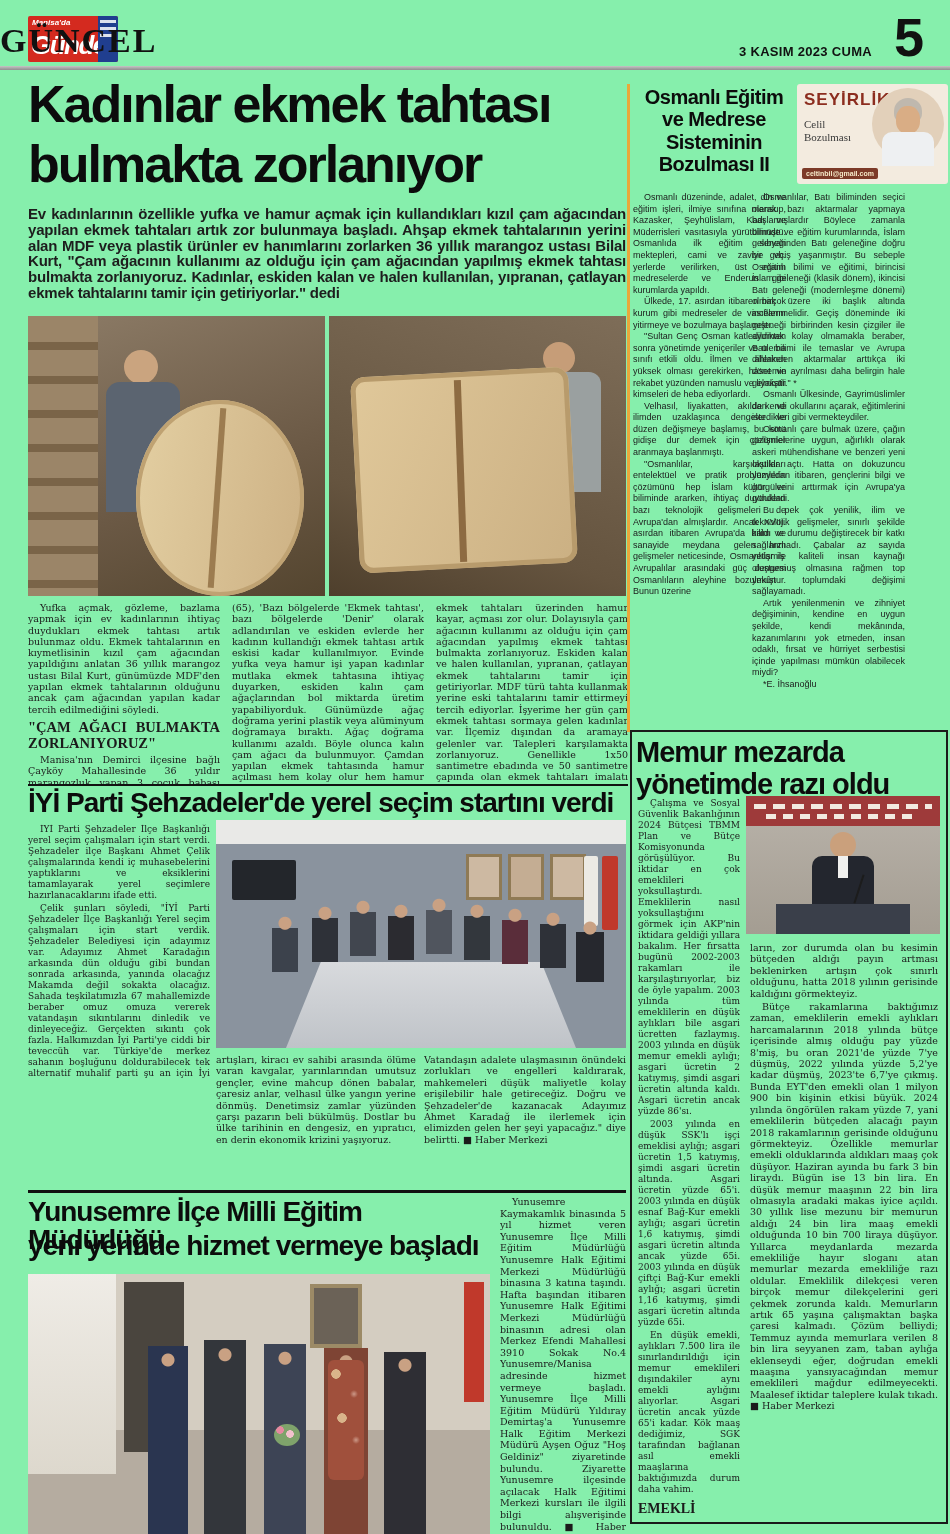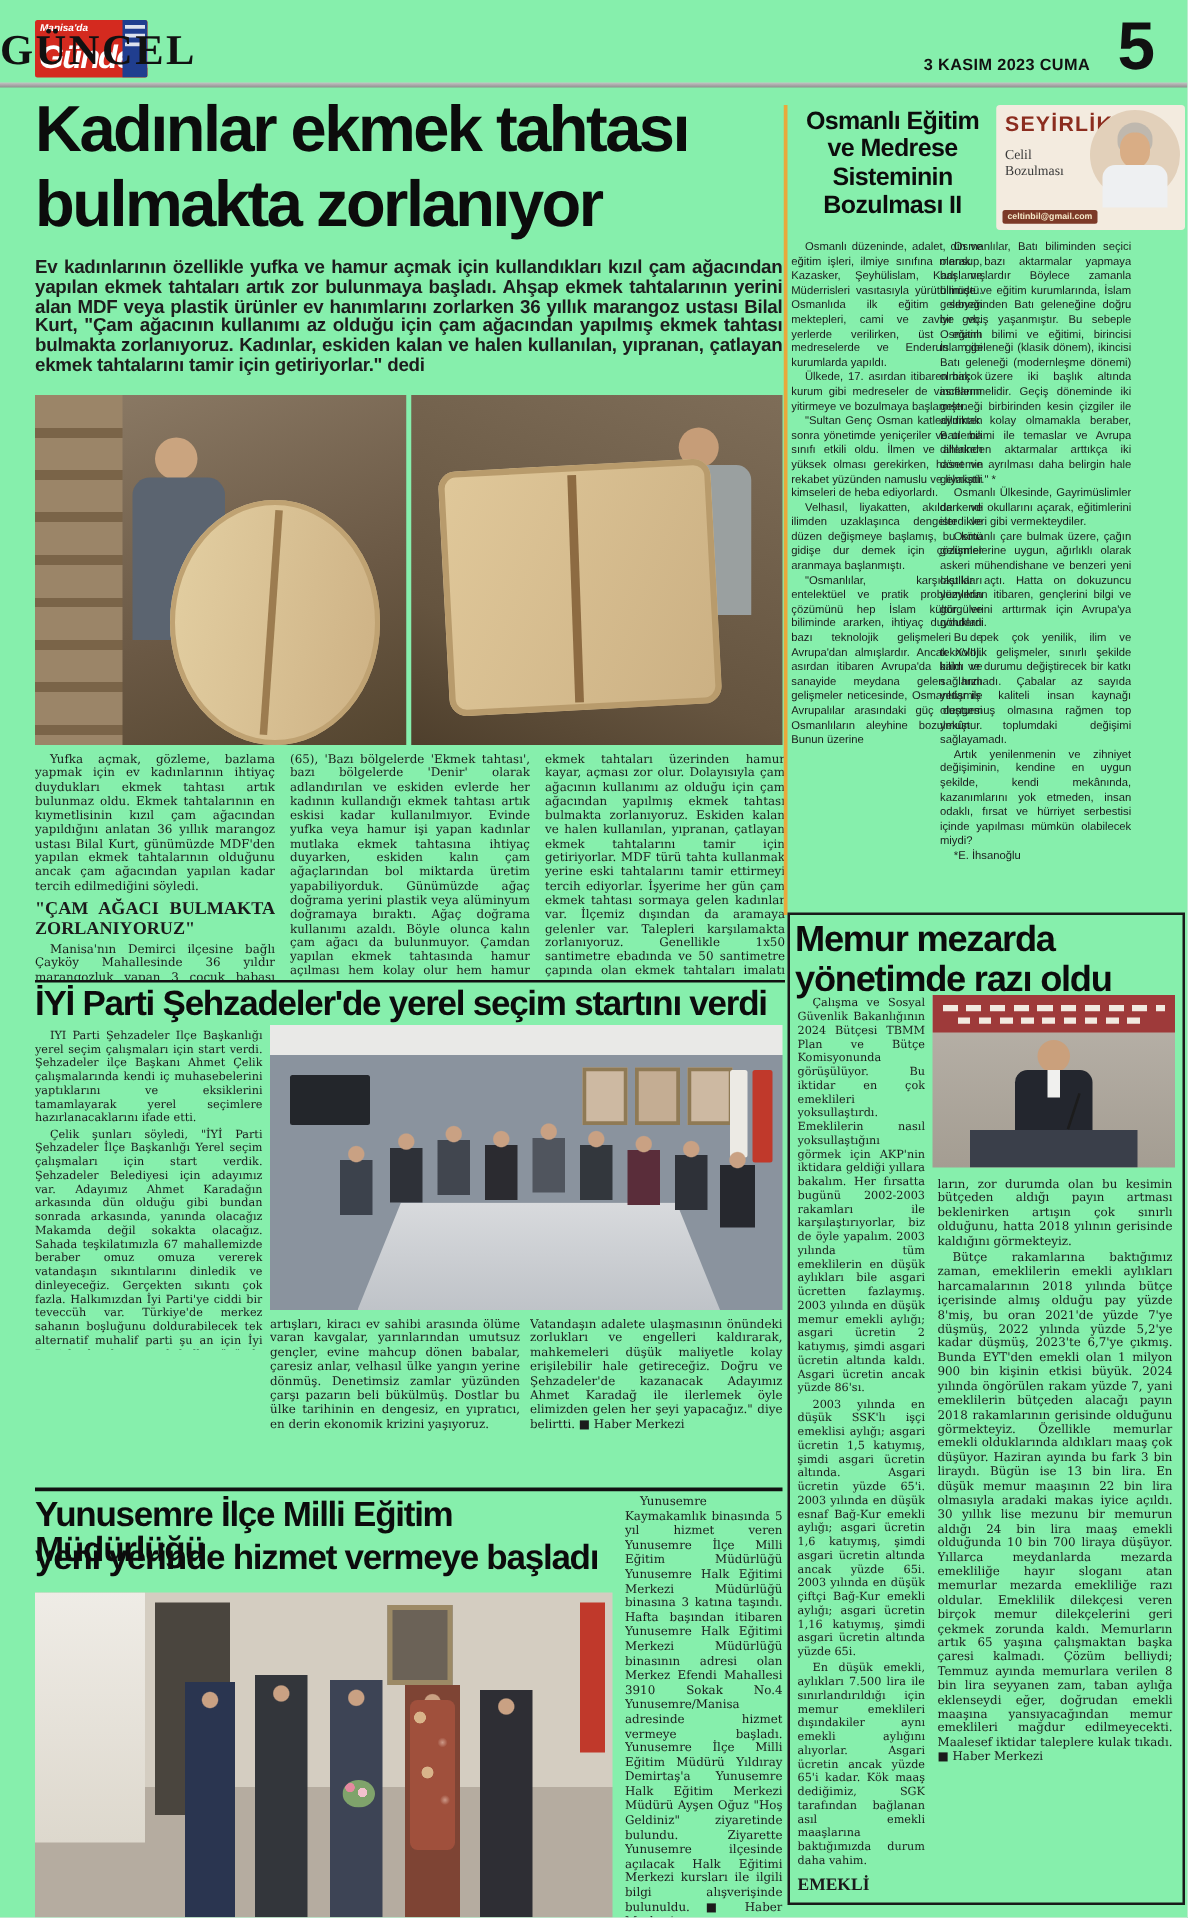--- a/index.html
+++ b/index.html
@@ -112,21 +112,21 @@
     <div class="person" style="left:248px;top:84px;width:26px;height:56px;--suit:#33373d;"></div>
     <div class="person" style="left:286px;top:88px;width:26px;height:56px;--suit:#5a2d3a;"></div>
     <div class="person" style="left:324px;top:92px;width:26px;height:56px;--suit:#2e3138;"></div>
     <div class="person" style="left:56px;top:96px;width:26px;height:56px;--suit:#3c424c;"></div>
     <div class="person" style="left:360px;top:100px;width:28px;height:62px;--suit:#26282e;"></div>
   </div>
   <div class="abs serifcol" style="left:216px;top:1054px;width:200px;height:132px;font-size:9.5px;line-height:11.4px;">
     <p class="noind">artışları, kiracı ev sahibi arasında ölüme varan kavgalar, yarınlarından umutsuz gençler, evine mahcup dönen babalar, çaresiz anlar, velhasıl ülke yangın yerine dönmüş. Denetimsiz zamlar yüzünden çarşı pazarın beli bükülmüş. Dostlar bu ülke tarihinin en dengesiz, en yıpratıcı, en derin ekonomik krizini yaşıyoruz.</p>
   </div>
   <div class="abs serifcol" style="left:424px;top:1054px;width:202px;height:132px;font-size:9.5px;line-height:11.4px;">
-    <p class="noind">Vatandaşın adalete ulaşmasının önündeki zorlukları ve engelleri kaldırarak, mahkemeleri düşük maliyetle kolay erişilebilir hale getireceğiz. Doğru ve Şehzadeler'de kazanacak Adayımız Ahmet Karadağ ile ilerlemek öyle elimizden gelen her şeyi yapacağız." diye belirtti. ■ Haber Merkezi</p>
+    <p class="noind">Vatandaşın adalete ulaşmasının önündeki zorlukları ve engelleri kaldırarak, mahkemeleri düşük maliyetle kolay erişilebilir hale getireceğiz. Doğru ve Şehzadeler'de kazanacak Adayımız Ahmet Karadağ ile ilerlemek için elimizden gelen her şeyi yapacağız." diye belirtti. ■ Haber Merkezi</p>
   </div>
 
   <div class="abs rule" style="left:28px;top:1190px;width:598px;height:3px;"></div>
   <div class="abs h-black" style="left:28px;top:1198px;width:470px;font-size:28px;letter-spacing:-1px;">Yunusemre İlçe Milli Eğitim Müdürlüğü</div>
   <div class="abs h-black" style="left:28px;top:1232px;width:470px;font-size:28px;letter-spacing:-1px;">yeni yerinde hizmet vermeye başladı</div>
 
   <div class="photo" style="left:28px;top:1274px;width:462px;height:260px;background:linear-gradient(#d4cdc1 0 60%,#b5aca0 60%);">
     <div class="abs" style="left:0;top:0;width:88px;height:200px;background:linear-gradient(#efece6,#ddd8cd);"></div>
     <div class="abs" style="left:96px;top:8px;width:60px;height:170px;background:#4a453e;"></div>
     <div class="abs" style="left:282px;top:10px;width:44px;height:56px;background:#6b6257;border:4px solid #9c8a66;"></div>

